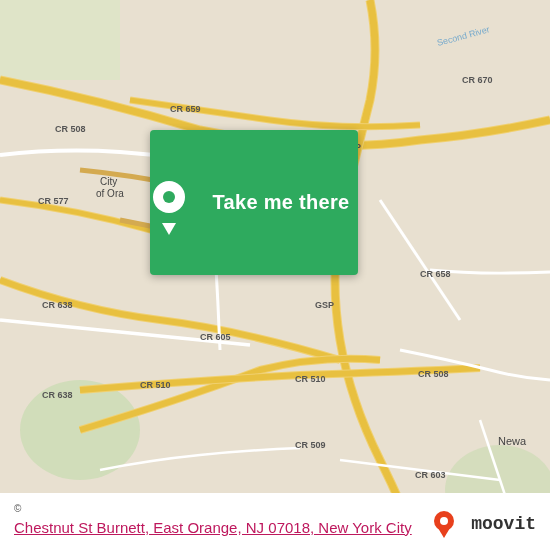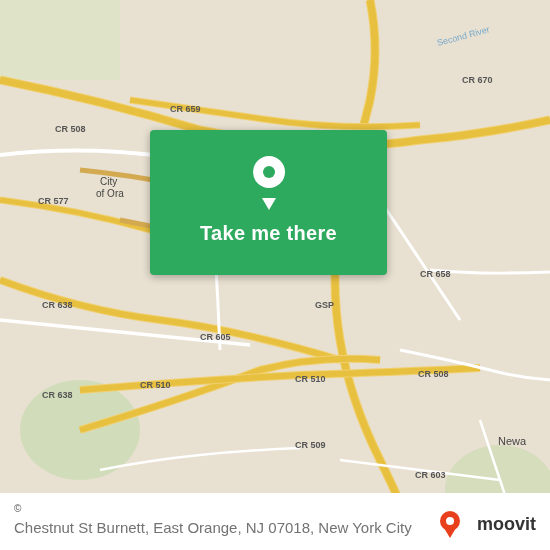--- a/index.html
+++ b/index.html
@@ -33,26 +33,25 @@
       top: 0; left: 0;
       width: 100%;
       height: 100%;
     }
 
     
     #action-panel {
       position: absolute;
       top: 130px;
       left: 150px;
-      width: 237px;
+      width: 208px;
       height: 145px;
       background-color: #2eaa5e;
       border-radius: 4px;
       display: flex;
-      flex-direction: column;
       align-items: center;
       justify-content: center;
       gap: 18px;
       box-shadow: 0 2px 8px rgba(0,0,0,0.3);
     }
 
     .location-pin {
       width: 36px;
       height: 44px;
       position: relative;
@@ -126,31 +125,33 @@
       font-size: 10px;
       color: #555;
       margin-bottom: 4px;
       display: flex;
       align-items: center;
       gap: 3px;
     }
 
     #address-text {
       font-size: 15px;
-      color: #737373;
+      color: #be185d;
       line-height: 1.35;
+      text-decoration: underline;
     }
 
     .moovit-logo {
       position: absolute;
       bottom: 12px;
       right: 14px;
       display: flex;
       align-items: center;
       gap: 16px;
+      font-family: Liberation Mono, monospace;
     }
 
     .moovit-text {
       font-size: 18px;
       font-weight: bold;
       color: #333;
     }
   </style>
 </head>
 <body>

